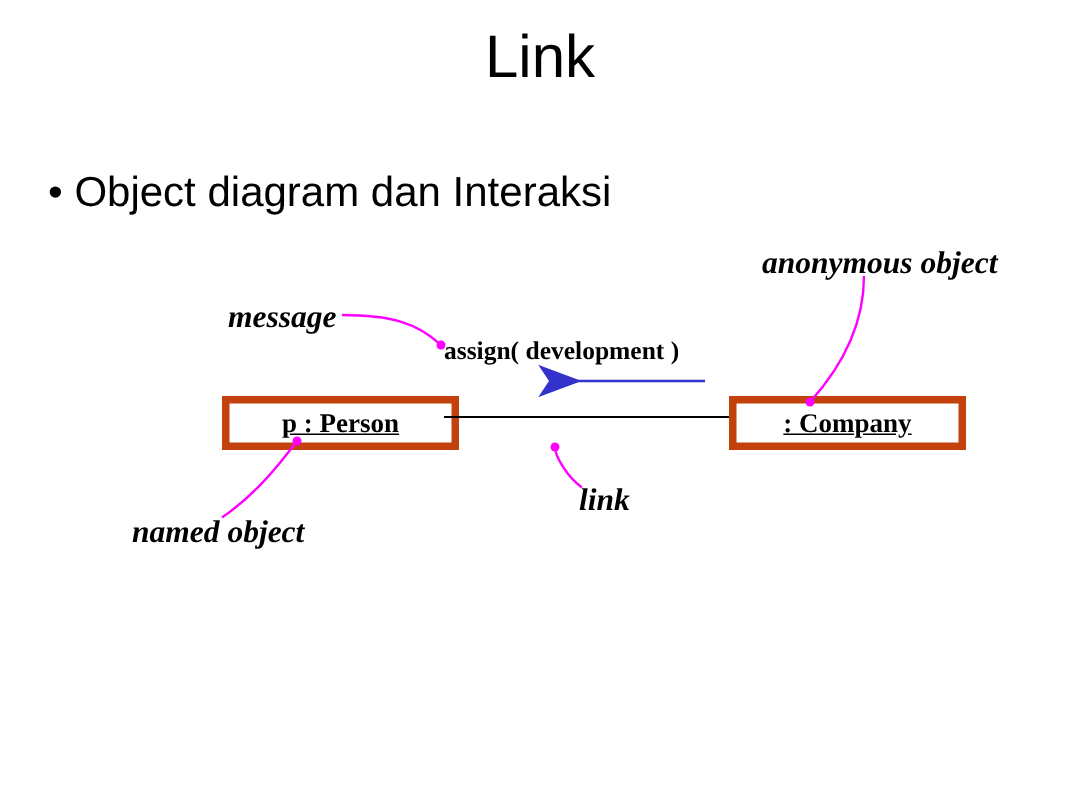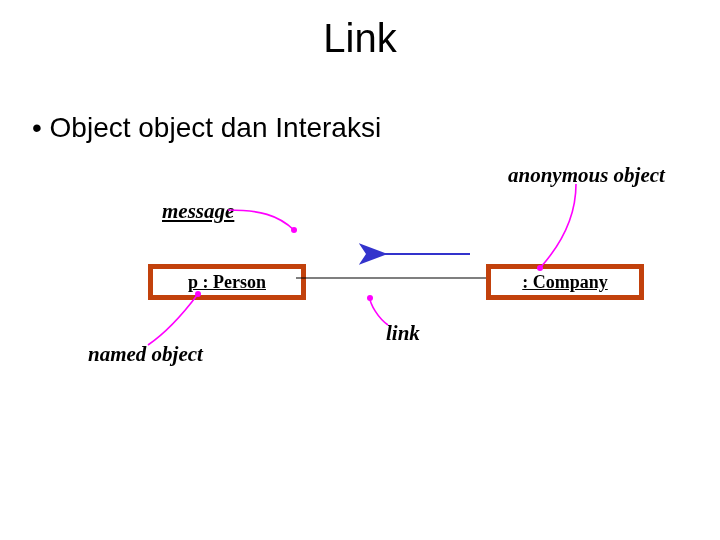--- a/index.html
+++ b/index.html
@@ -72,27 +72,28 @@
     pointer-events: none;
   }
 </style>
 </head>
 <body>
 
 <div class="slide">
 
   <div class="title">Link</div>
 
-  <div class="bullet">Object object dan Interaksi</div>
+  <div class="bullet">Object diagram dan Interaksi</div>
 
   <div class="annot" style="left:508px; top:163px;">anonymous object</div>
-  <div class="annot" style="left:162px; top:199px;text-decoration:underline;">message</div>
+  <div class="annot" style="left:152px; top:199px;">message</div>
   <div class="annot" style="left:48px; top:342px;margin-left:40px;">named object</div>
   <div class="annot" style="left:386px; top:321px;">link</div>
 
+  <div class="msg-label" style="left:296px; top:224px;">assign( development )</div>
 
   <div class="obj-box" style="left:148px; top:264px; width:148px; height:26px;">p : Person</div>
   <div class="obj-box" style="left:486px; top:264px; width:148px; height:26px;">: Company</div>
 
   <svg class="overlay" viewBox="0 0 720 540">
     <defs>
       <marker id="blueArrow" viewBox="0 0 16 12" refX="2" refY="6" markerWidth="16" markerHeight="12" orient="auto">
         <path d="M16,0 L0,6 L16,12 L12,6 Z" fill="#3333cc"></path>
       </marker>
     </defs>

